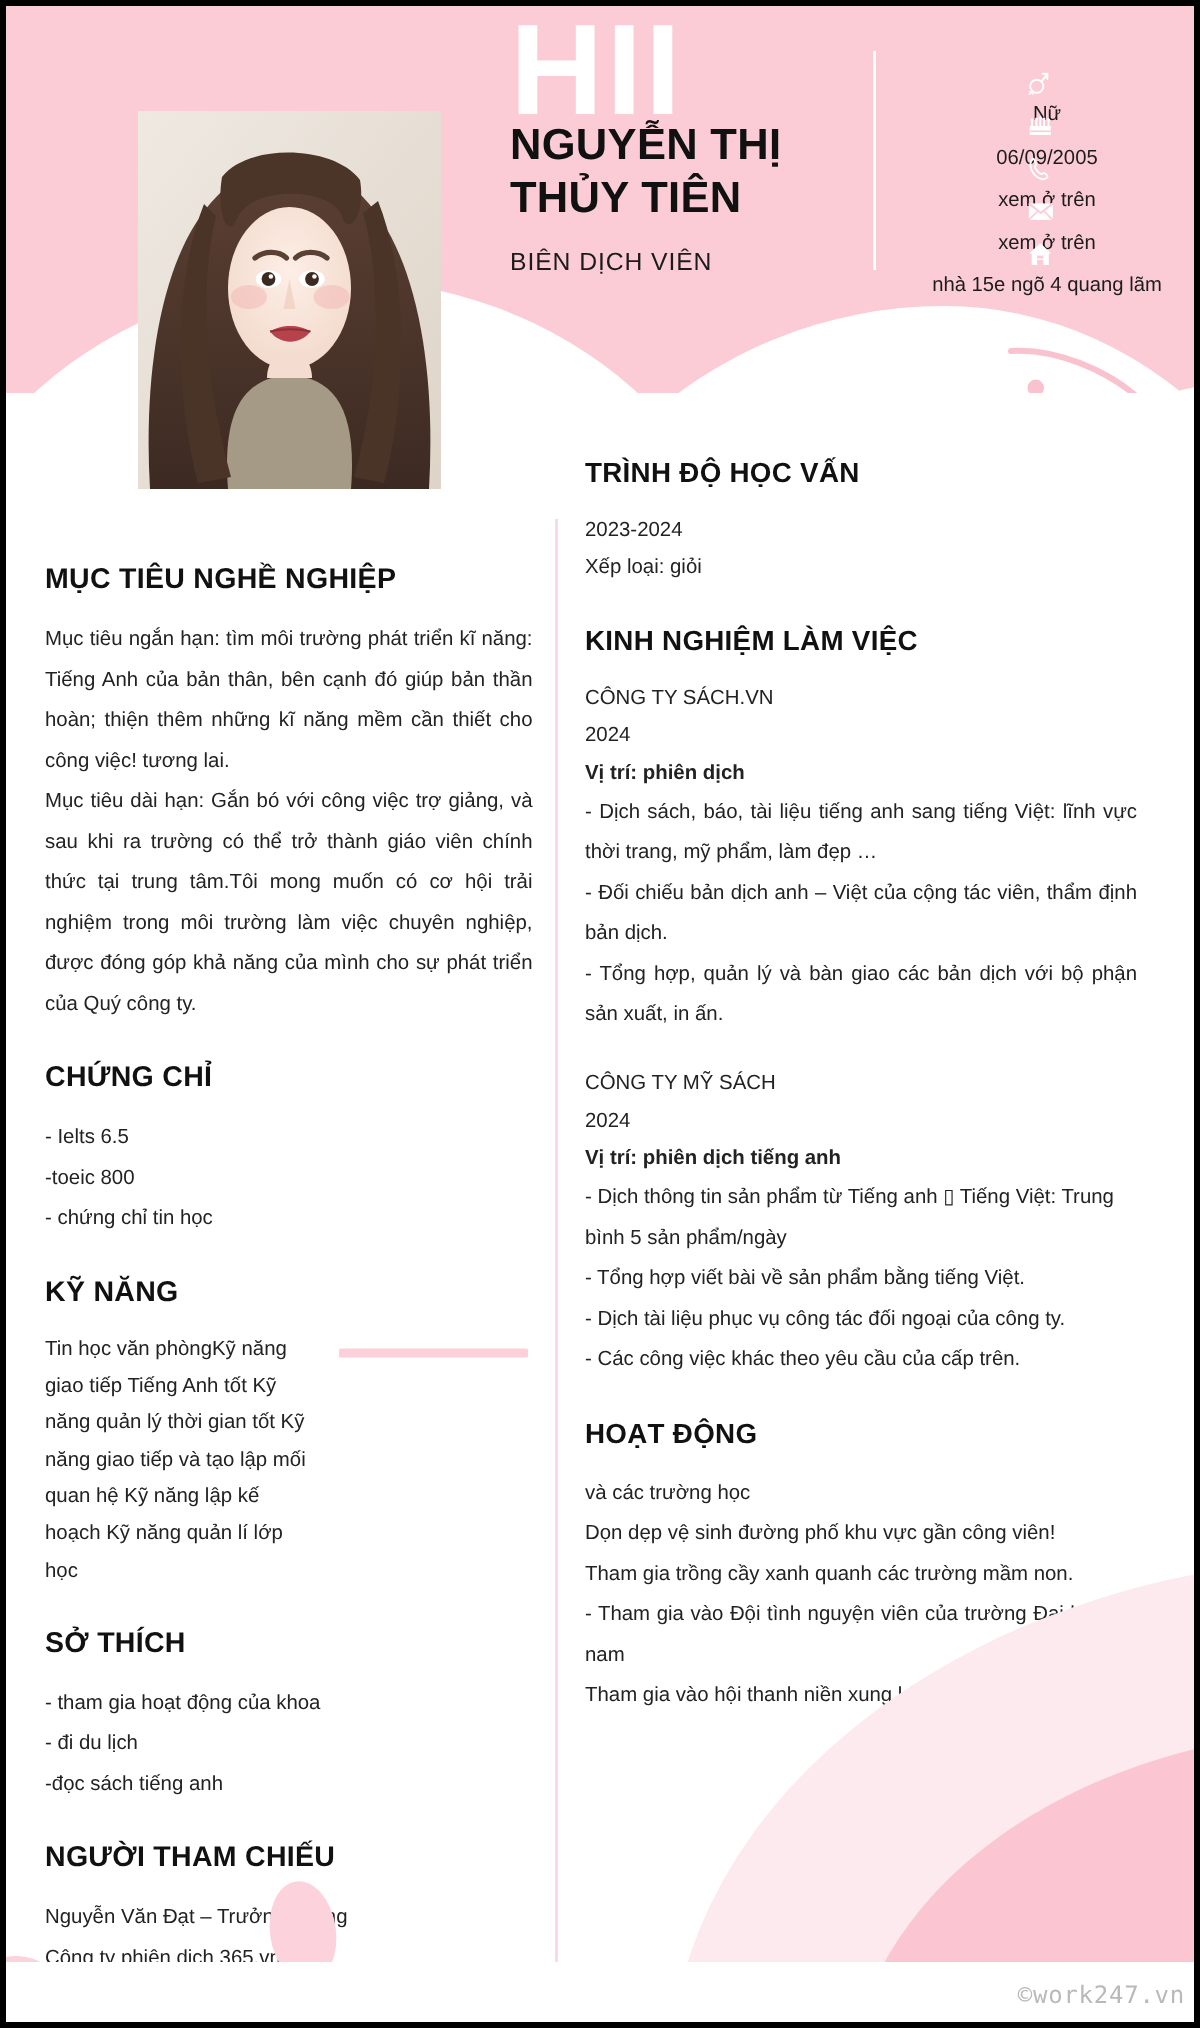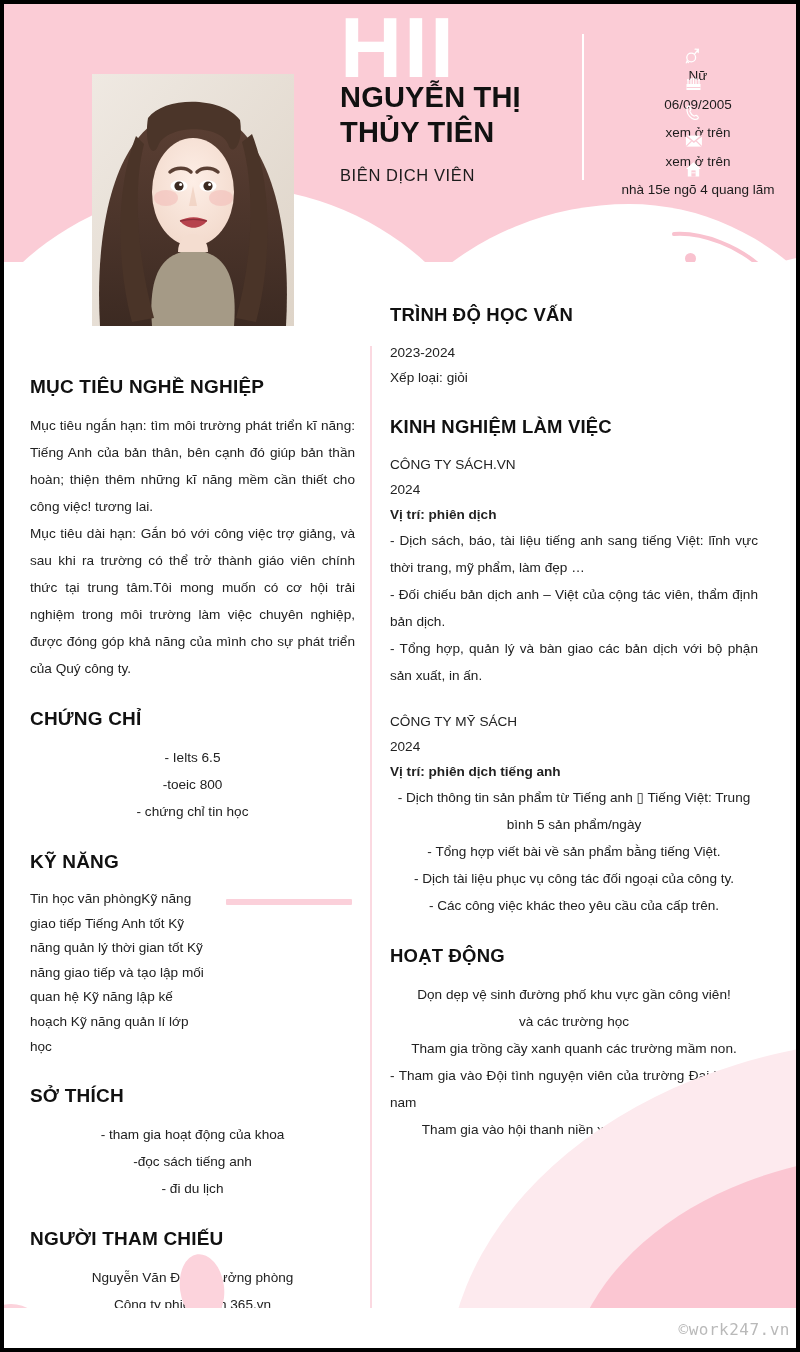--- a/index.html
+++ b/index.html
@@ -97,21 +97,21 @@
     font-size:19px;font-weight:bold;color:#111;letter-spacing:0.2px;
   }
   .col-right h2.sec{font-size:18.5px;}
 
   .para{
     font-size:13.6px;color:#222;line-height:27px;margin:0;
     text-align:justify;
   }
   .para-l{
     font-size:13.6px;color:#222;line-height:27px;margin:0;
-    text-align:center;
+    text-align:left;
   }
   .gap{height:26px;}
   .gap-s{height:20px;}
 
   .sub-title{font-size:13.6px;color:#222;line-height:25px;}
   .bold{font-weight:bold;}
 
   
   .skill-wrap{position:relative;}
   .skill-text{
@@ -297,22 +297,22 @@
     <div class="gap"></div>
     <h2 class="sec">KỸ NĂNG</h2>
     <div class="skill-wrap">
       <div class="skill-text">Tin học văn phòngKỹ năng giao tiếp Tiếng Anh tốt Kỹ năng quản lý thời gian tốt Kỹ năng giao tiếp và tạo lập mối quan hệ Kỹ năng lập kế hoạch Kỹ năng quản lí lớp học</div>
       <div class="skill-bar"></div>
     </div>
 
     <div class="gap"></div>
     <h2 class="sec">SỞ THÍCH</h2>
     <div class="para-l"> - tham gia hoạt động của khoa</div>
+    <div class="para-l"> - đi du lịch</div>
     <div class="para-l"> -đọc sách tiếng anh</div>
-    <div class="para-l"> - đi du lịch</div>
 
     <div class="gap"></div>
     <h2 class="sec">NGƯỜI THAM CHIẾU</h2>
     <div class="para-l">Nguyễn Văn Đạt – Trưởng phòng</div>
     <div class="para-l">Công ty phiên dịch 365.vn</div>
     <div class="para-l">SĐT: 0755210671</div>
 
   </div>
 
   <div class="col-right">
@@ -340,22 +340,22 @@
       <div class="sub-title">2024</div>
       <div class="sub-title bold">Vị trí: phiên dịch tiếng anh</div>
       <p class="para-l">- Dịch thông tin sản phẩm từ Tiếng anh ▯ Tiếng Việt: Trung bình 5 sản phẩm/ngày</p>
       <p class="para-l">- Tổng hợp viết bài về sản phẩm bằng tiếng Việt.</p>
       <p class="para-l">- Dịch tài liệu phục vụ công tác đối ngoại của công ty.</p>
       <p class="para-l">- Các công việc khác theo yêu cầu của cấp trên.</p>
     </div>
 
     <div class="gap"></div>
     <h2 class="sec">HOẠT ĐỘNG</h2>
+    <div class="para-l">và các trường học</div>
     <div class="para-l">Dọn dẹp vệ sinh đường phố khu vực gần công viên!</div>
-    <div class="para-l">và các trường học</div>
     <div class="para-l">Tham gia trồng cầy xanh quanh các trường mầm non.</div>
     <p class="para">- Tham gia vào Đội tình nguyện viên của trường Đại học đại nam</p>
     <div class="para-l">Tham gia vào hội thanh niền xung kích của trường</div>
 
   </div>
 
   <div class="blob-pale"></div>
   <div class="blob-strong"></div>
   <div class="blob-egg"></div>
   <div class="blob-corner"></div>

